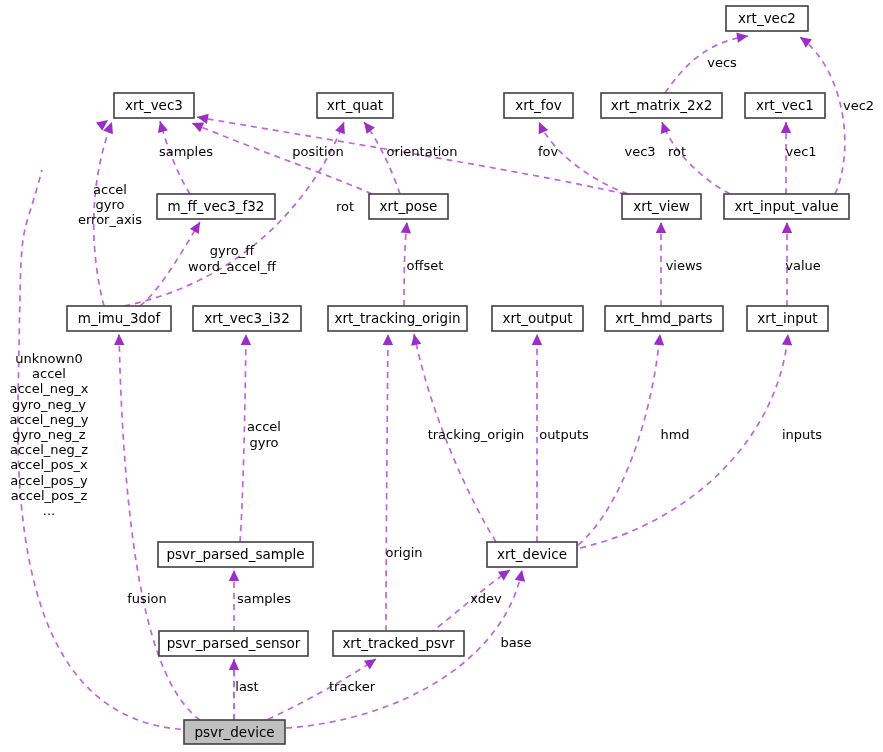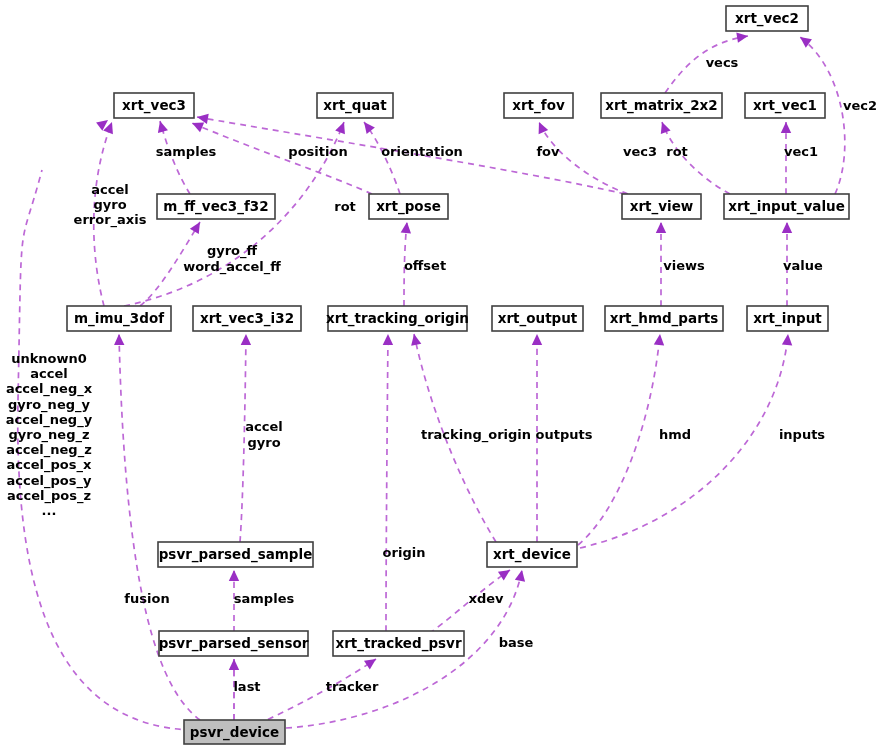--- a/index.html
+++ b/index.html
@@ -10,21 +10,20 @@
   body {
     width: 883px;
     height: 752px;
     font-family: "DejaVu Sans", sans-serif;
     overflow: hidden;
   }
   #diagram-root {
     position: relative;
     width: 883px;
     height: 652px;
-    font-weight: bold;
   }
   svg#graph {
     position: absolute;
     top: 0;
     left: 0;
     width: 883px;
     height: 752px;
   }
   .node-rect {
     fill: #ffffff;

